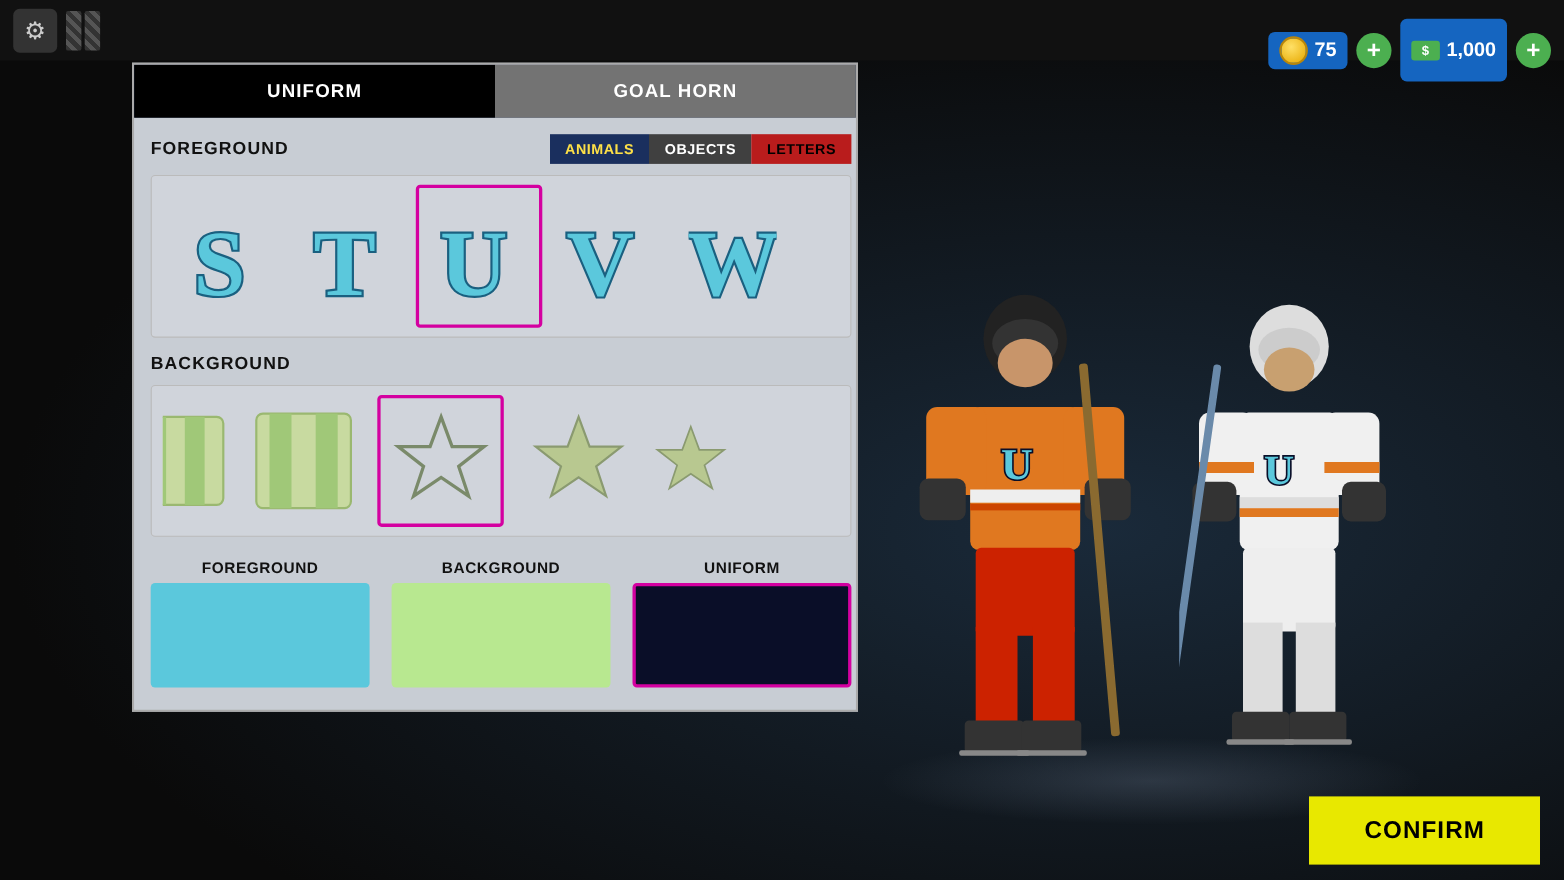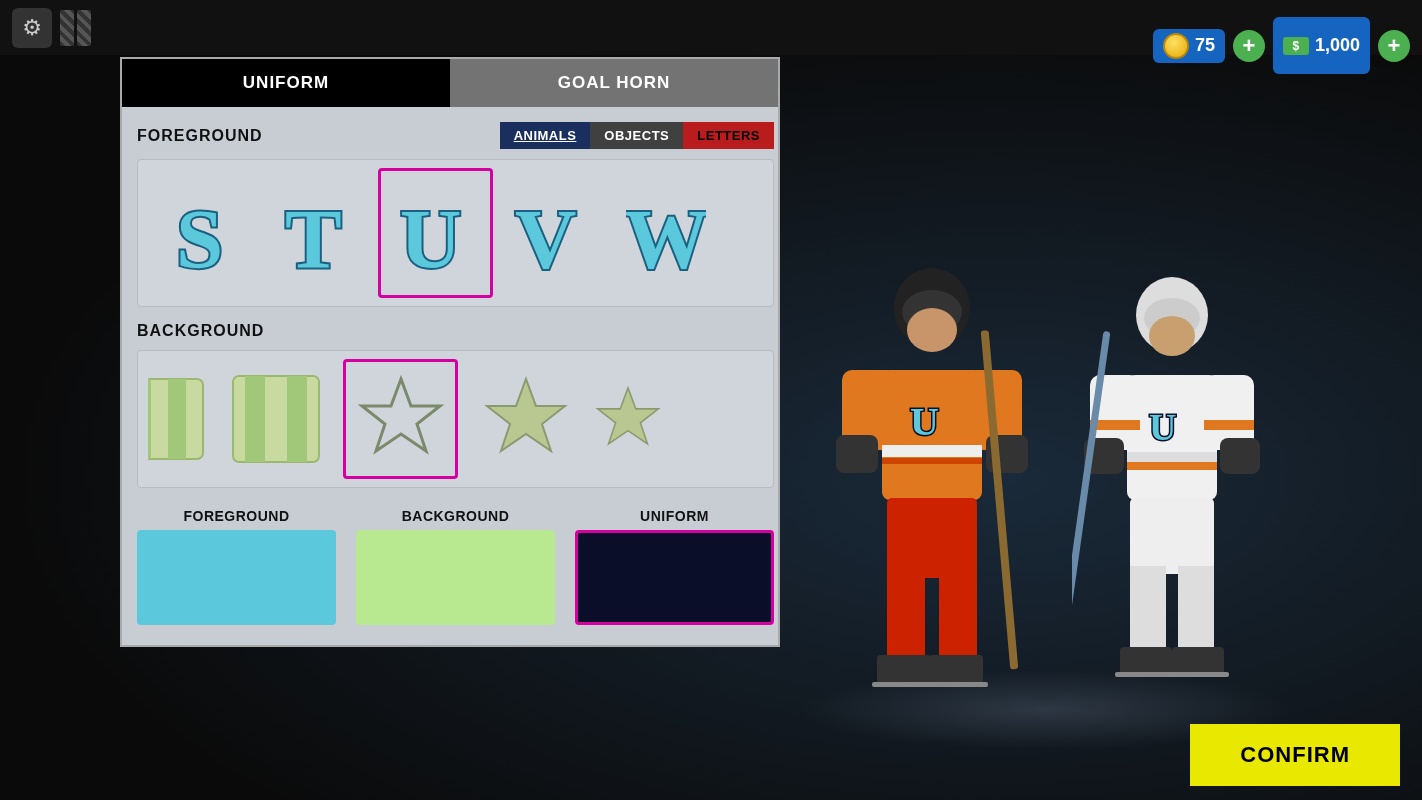--- a/index.html
+++ b/index.html
@@ -195,22 +195,21 @@
       padding: 6px 14px;
       font-size: 13px;
       font-weight: bold;
       cursor: pointer;
       border: none;
       letter-spacing: 0.5px;
     }
 
     .filter-animals {
       background: #1a2f5e;
-      color: #ffffff;
-      text-decoration: underline;
+      color: #fde047;
     }
 
     .filter-objects {
       background: #404040;
       color: #fff;
     }
 
     .filter-letters {
       background: #b91c1c;
       color: #000;

